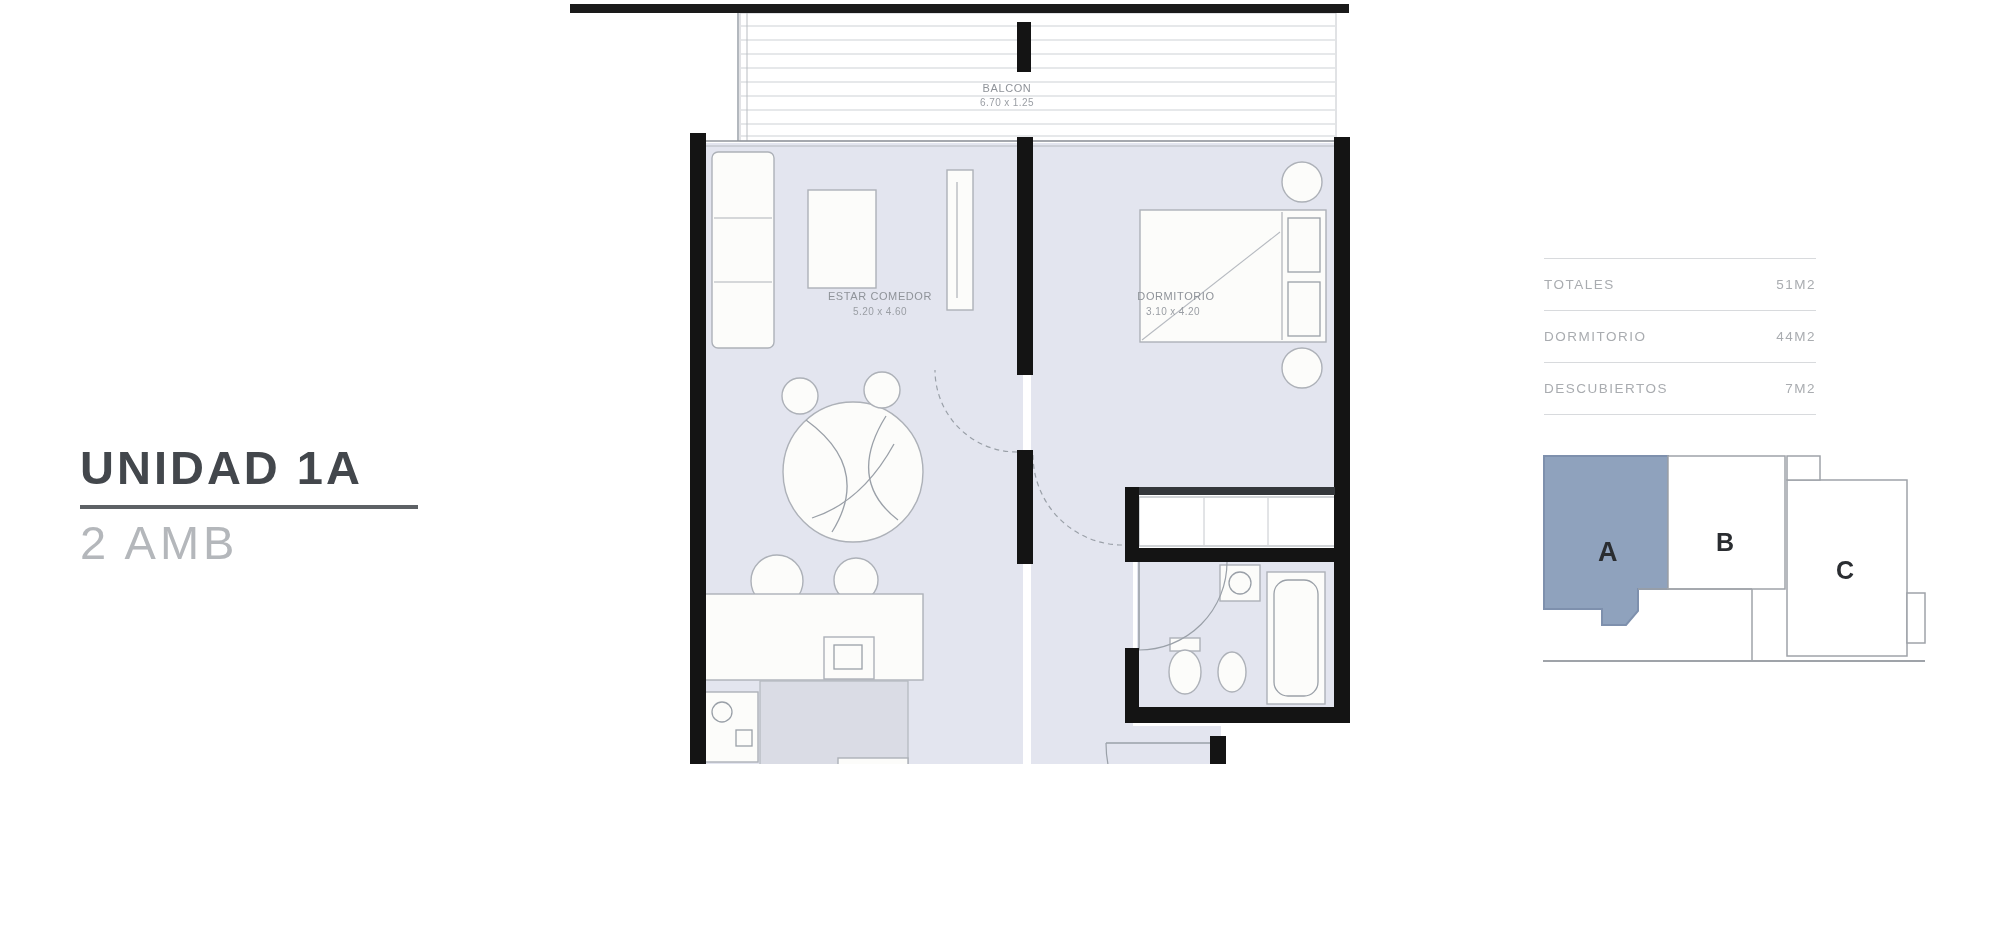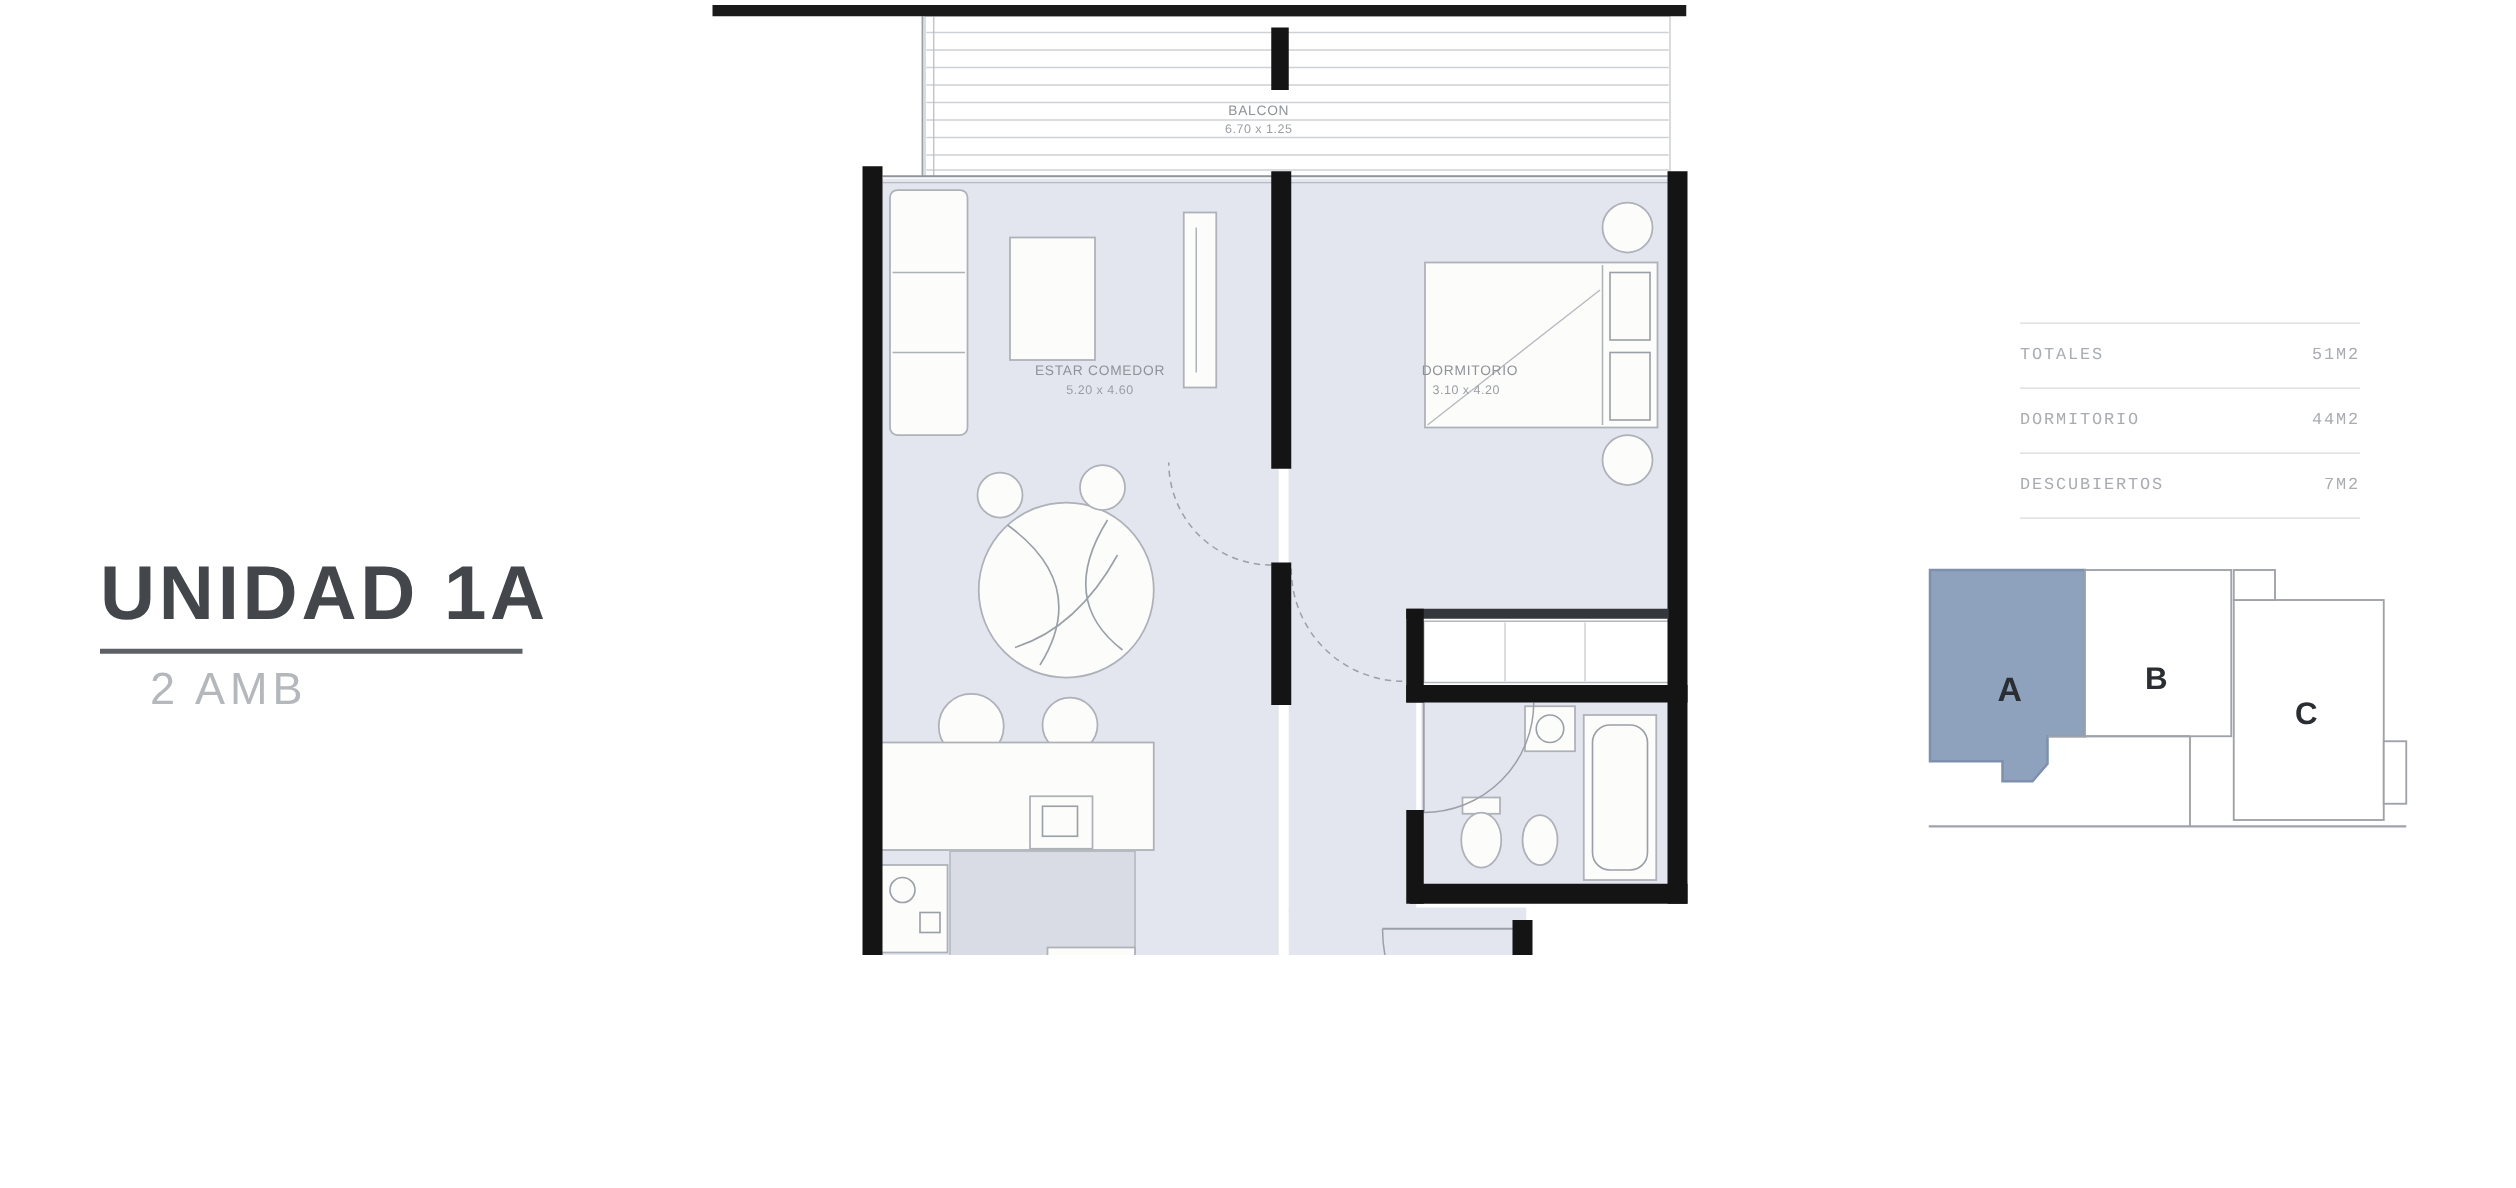--- a/index.html
+++ b/index.html
@@ -1,23 +1,23 @@
 <!DOCTYPE html>
 <html><head>
 <meta charset="utf-8">
 <style>
   html,body{margin:0;padding:0;background:#fff;}
   #stage{position:relative;width:2013px;height:764px;background:#ffffff;overflow:hidden;
          font-family:"Liberation Sans",sans-serif;}
   svg{position:absolute;left:0;top:0;}
   .title-block{position:absolute;left:80px;top:444px;z-index:2;}
-  .unit-title{font-size:61px;font-weight:700;color:#43474c;letter-spacing:3px;line-height:1;}
+  .unit-title{font-size:47px;font-weight:700;color:#43474c;letter-spacing:3px;line-height:1;}
   .title-rule{width:338px;height:4px;background:#5d6165;margin-top:14px;}
-  .unit-subtitle{font-size:36px;font-weight:400;color:#b4b7bb;letter-spacing:4px;margin-top:10px;line-height:1;margin-left:40px;}
-  .areas-table{position:absolute;left:1616px;top:258px;width:272px;z-index:2;font-family:Liberation Mono, monospace;}
+  .unit-subtitle{font-size:47px;font-weight:400;color:#b4b7bb;letter-spacing:4px;margin-top:10px;line-height:1;}
+  .areas-table{position:absolute;left:1544px;top:258px;width:272px;z-index:2;}
   .areas-row{display:flex;justify-content:space-between;align-items:center;height:51px;
              border-top:1px solid #d8dadd;font-size:13.5px;letter-spacing:1.5px;color:#a9acb0;}
   .areas-row:last-child{border-bottom:1px solid #d8dadd;gap:32px;}
   .brand-logo{position:absolute;left:1583px;top:752px;z-index:2;
               font-family:"Liberation Serif",serif;font-weight:700;font-size:100px;
               color:#4d7c0f;letter-spacing:5px;line-height:1;}
   .fine-print{position:absolute;left:1002px;top:922px;width:1008px;z-index:2;
               font-size:8.5px;color:#1c1c1c;letter-spacing:0.1px;white-space:nowrap;overflow:hidden;}
   .plan-label{font-size:11px;fill:#8f9399;letter-spacing:0.6px;}
   .plan-dims{font-size:10px;fill:#9a9ea4;letter-spacing:0.4px;}

